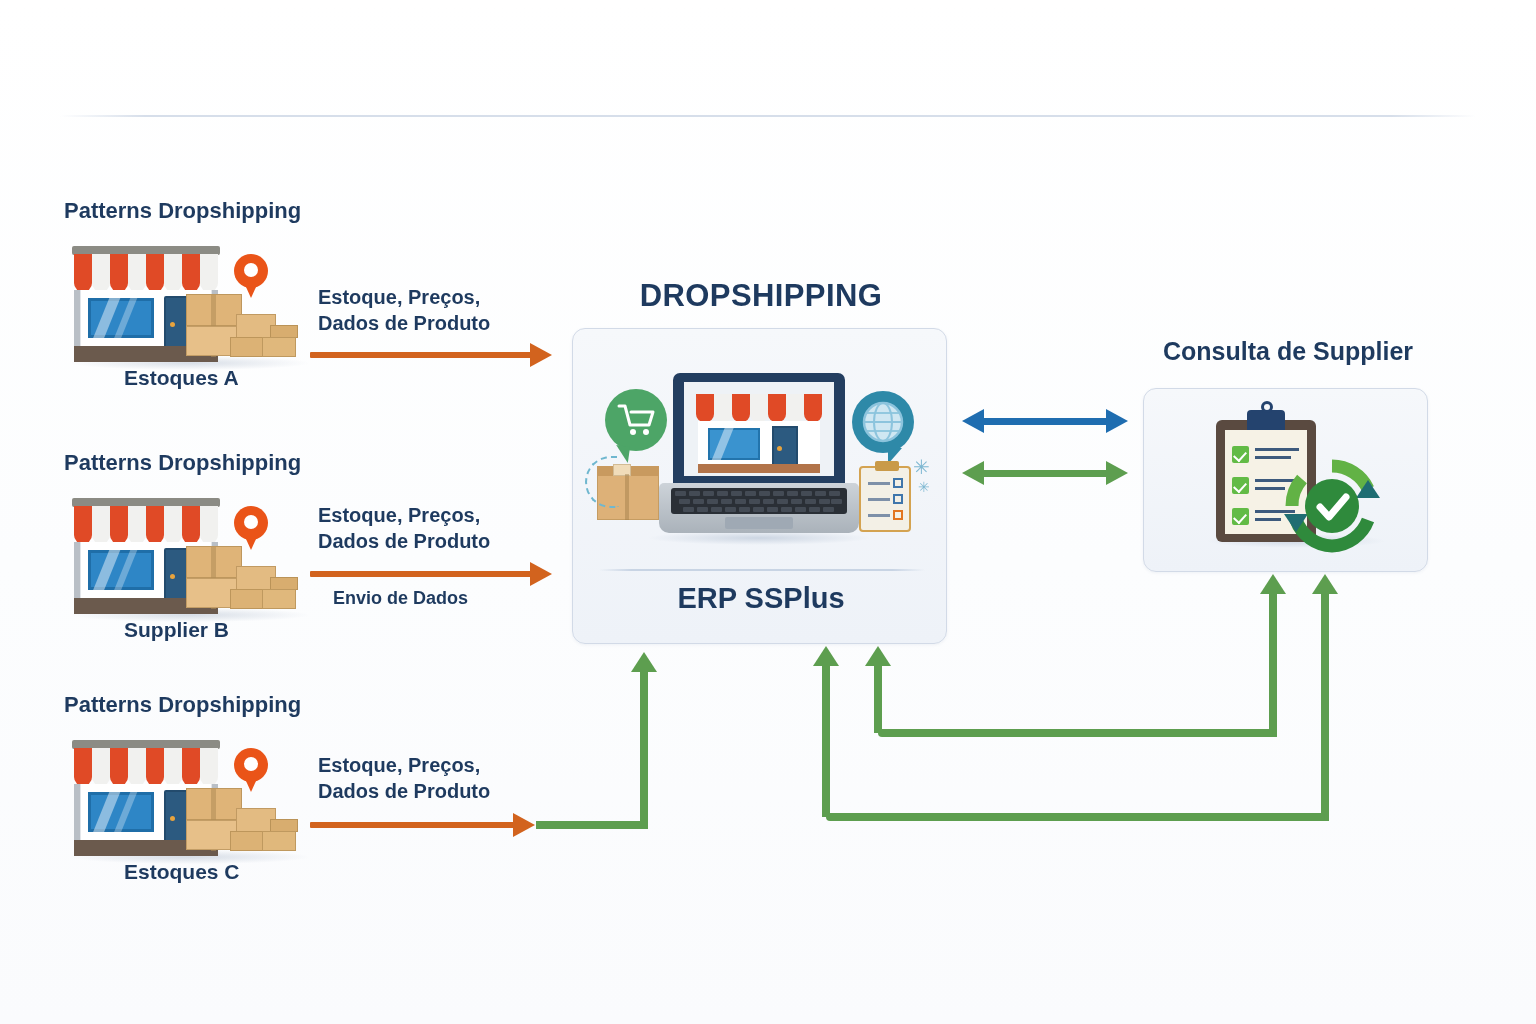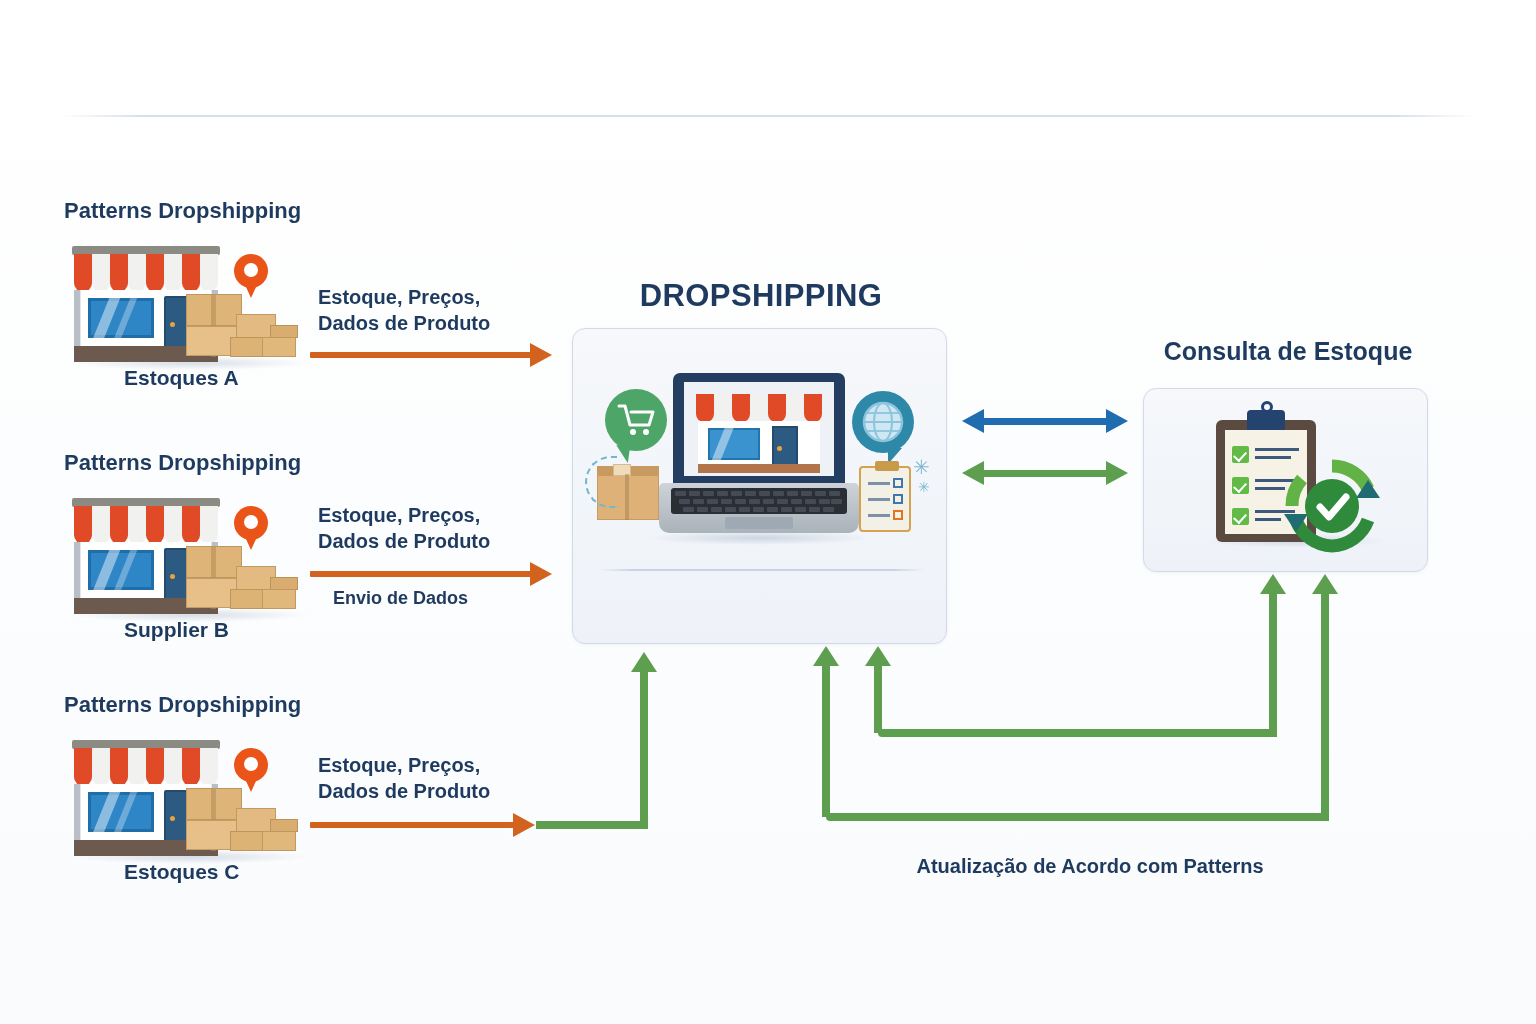--- a/index.html
+++ b/index.html
@@ -453,25 +453,26 @@
             <i style="left:124px;top:19px"></i>
             <i style="left:138px;top:19px"></i>
             <i style="left:152px;top:19px"></i>
         </div>
         <div class="trackpad"></div>
       </div>
     </div>
 
     <div style="position:absolute;left:26px;top:240px;width:326px;height:2px;background:linear-gradient(90deg,rgba(200,212,228,0),#c8d4e4 10%,#c8d4e4 90%,rgba(200,212,228,0));"></div>
   </div>
+  <div class="panel-cap" id="erp-foot">ERP SSPlus</div>
 
   <div class="dbl" style="left:984px; top:418px; width:122px;"></div>
   <div class="dbl green" style="left:984px; top:470px; width:122px;"></div>
 
-  <div class="panel-cap" id="stock-title">Consulta de Estoque</div>
+  <div class="panel-cap" id="stock-title">Consulta de Supplier</div>
   <div class="panel" style="left:1143px; top:388px; width:285px; height:184px;"></div>
   <div class="cbshadow"></div>
 
   <div class="clipboard">
     <div class="cb-clip"></div>
       <div class="cb-ring"></div>
     <div class="cb-paper">
       <span class="cb-chk" style="top:16px;"></span>
       <span class="cb-line" style="top:18px; width:44px;"></span>
       <span class="cb-line" style="top:26px; width:36px;"></span>
@@ -501,15 +502,14 @@
   <div class="g-seg" style="left:874px; top:664px; width:8px; height:69px;"></div>
   <div class="g-head" style="left:865px; top:646px;"></div>
   <div class="g-head" style="left:1260px; top:574px;"></div>
 
   <div class="g-seg" style="left:1321px; top:592px; width:8px; height:229px;"></div>
   <div class="g-seg" style="left:826px; top:813px; width:499px; height:8px; border-radius:4px;"></div>
   <div class="g-seg" style="left:822px; top:664px; width:8px; height:153px;"></div>
   <div class="g-head" style="left:813px; top:646px;"></div>
   <div class="g-head" style="left:1312px; top:574px;"></div>
 
-  <div class="bottom-cap" id="sync-sub">Atualização de Acordo com Patterns</div>
 
 </div>
 
 </body></html>

